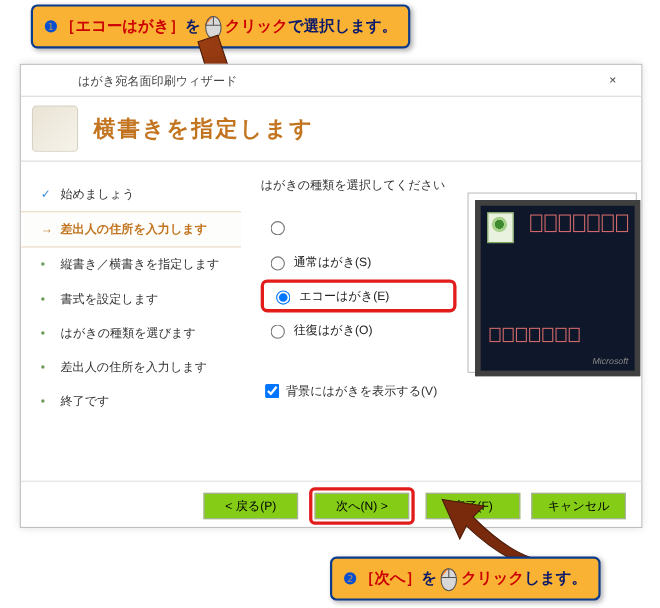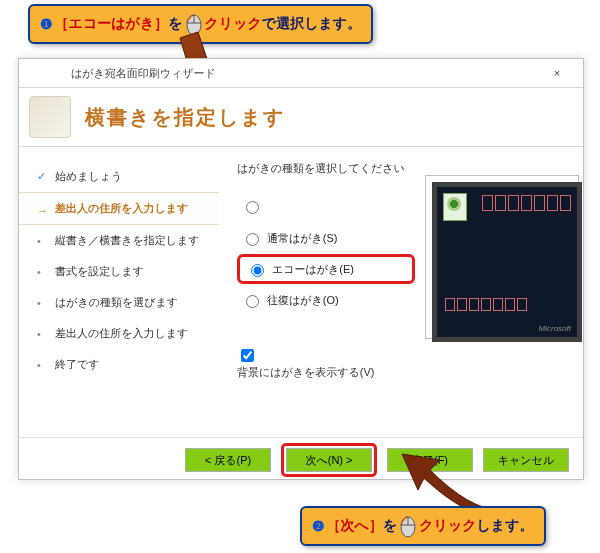--- a/index.html
+++ b/index.html
@@ -140,24 +140,23 @@
     margin-right: 8px;
   }
   .radio-highlight {
     border: 3px solid #e21b1b;
     border-radius: 6px;
     padding: 4px 6px;
     width: 160px;
   }
   .bg-check {
     display: flex;
-    align-items: flex-start;
+    align-items: center;
     padding-top: 30px;
     font-size: 11px;
-    flex-direction: column;
   }
   .bg-check input { margin-right: 6px; }
   .preview-card {
     position: absolute;
     right: 4px;
     top: 28px;
     width: 140px;
     height: 150px;
     border: 1px solid #bfbfbf;
     padding: 6px;

